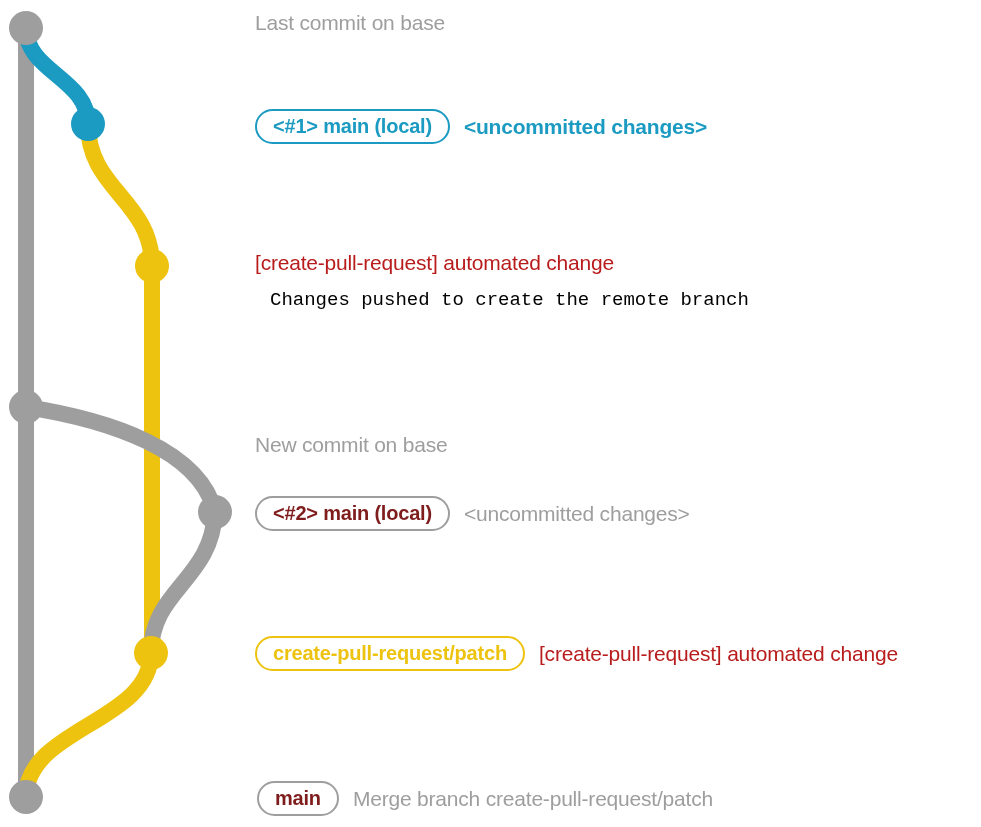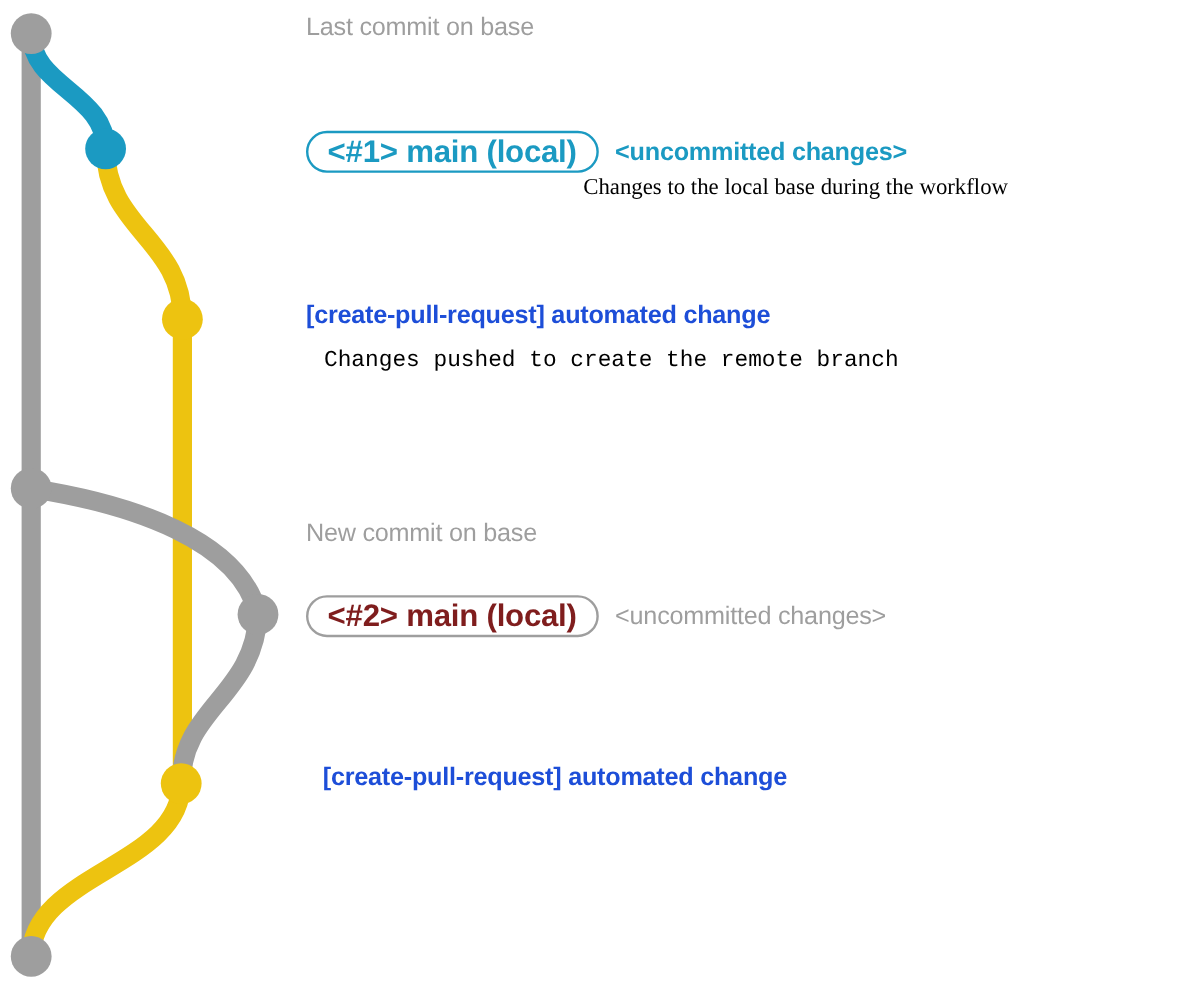--- a/index.html
+++ b/index.html
@@ -30,21 +30,21 @@
   }
   .pill {
     display: inline-flex;
     align-items: center;
     justify-content: center;
     border: 2px solid #1b9ac2;
     border-radius: 18px;
     height: 35px;
     padding: 0 16px;
     box-sizing: border-box;
-    font-size: 26px;
+    font-size: 20px;
     font-weight: bold;
     color: #1b9ac2;
     font-family: "Liberation Sans", sans-serif;
     letter-spacing: -0.2px;
   }
   .pill.gray {
     border-color: #9e9e9e;
     color: #7f1d1d;
     font-weight: bold;
     text-align: right;
@@ -53,21 +53,21 @@
     border-color: #edc310;
     color: #edc310;
   }
   .subject {
     font-size: 21px;
     font-family: "Liberation Sans", sans-serif;
     margin-left: 14px;
     letter-spacing: -0.2px;
   }
   .subject.blue   { color: #1b9ac2; font-weight: bold; }
-  .subject.yellow { color: #1d4ed8; font-weight: bold; }
+  .subject.yellow { color: #b91c1c; font-weight: normal; }
   .subject.gray   { color: #9e9e9e; font-weight: normal; }
   .subject.nopill { margin-left: 0; }
   .desc {
     position: absolute;
     font-family: "Liberation Serif", serif;
     font-size: 19px;
     color: #000000;
     white-space: nowrap;
   }
 </style>
@@ -100,34 +100,38 @@
   </svg>
 
   <div class="row" style="left:255px; top:11px;">
     <span class="subject gray nopill">Last commit on base</span>
   </div>
 
   <div class="row" style="left:255px; top:109px;">
     <span class="pill">&lt;#1&gt; main (local)</span>
     <span class="subject blue">&lt;uncommitted changes&gt;</span>
   </div>
-  <div class="desc" style="left:486px; top:146px;">Changes to the local base during the workflow</div>
 
   <div class="row" style="left:255px; top:251px;">
     <span class="subject yellow nopill">[create-pull-request] automated change</span>
   </div>
   <div class="desc" style="left:270px; top:289px;font-family:Liberation Mono, monospace;">Changes pushed to create the remote branch</div>
 
   <div class="row" style="left:255px; top:397px;margin-top:36px;">
     <span class="subject gray nopill">New commit on base</span>
   </div>
 
   <div class="row" style="left:255px; top:496px;">
     <span class="pill gray">&lt;#2&gt; main (local)</span>
     <span class="subject gray">&lt;uncommitted changes&gt;</span>
   </div>
 
   <div class="row" style="left:255px; top:636px;">
+    <span class="pill yellow">create-pull-request/patch</span>
     <span class="subject yellow">[create-pull-request] automated change</span>
   </div>
 
+  <div class="row" style="left:257px; top:781px;">
+    <span class="pill gray">main</span>
+    <span class="subject gray">Merge branch create-pull-request/patch</span>
+  </div>
 
 </div>
 
 </body></html>

